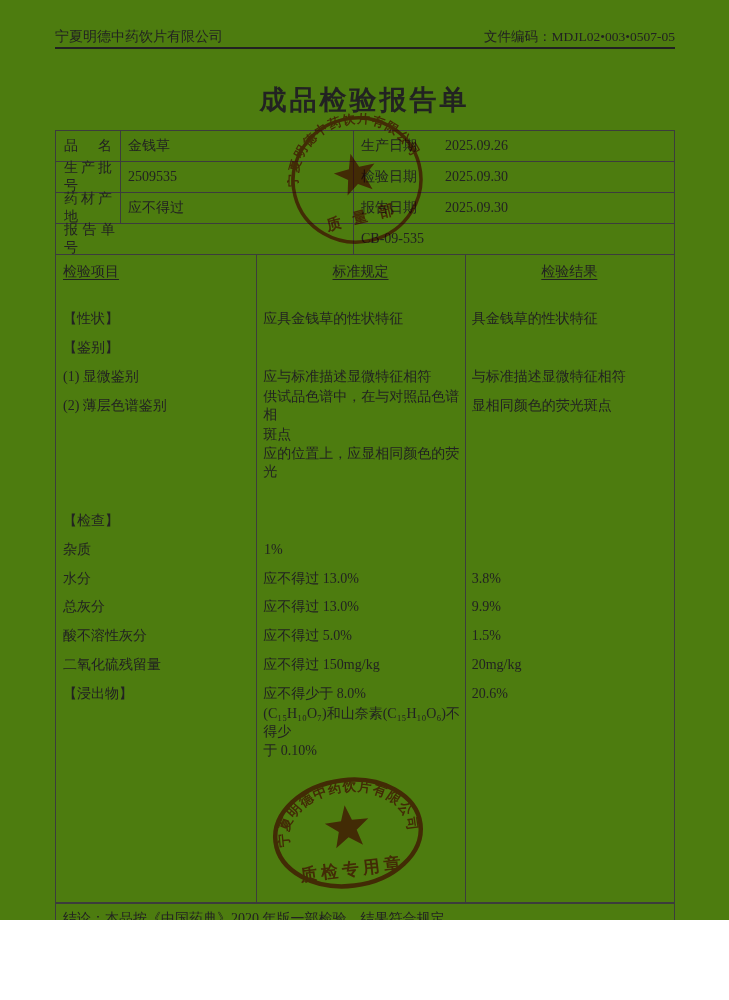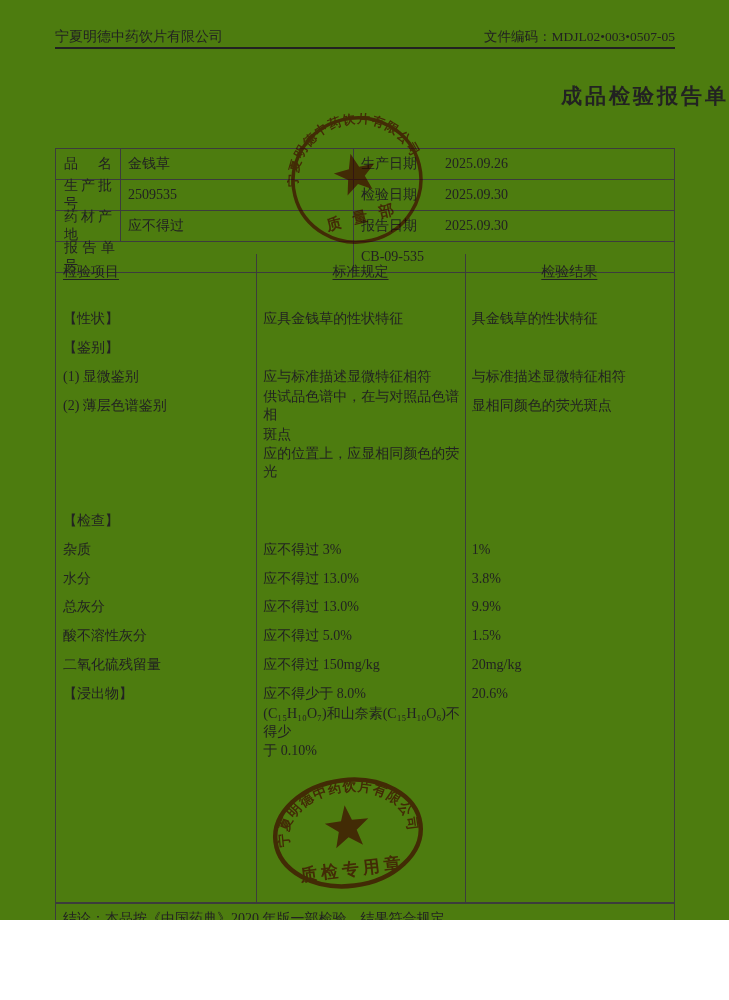--- a/index.html
+++ b/index.html
@@ -4,24 +4,24 @@
 <style>
   html,body{margin:0;padding:0;background:#ffffff;}
   .page{
     position:relative;width:729px;height:920px;background:#4d7c0f;overflow:hidden;
     font-family:Liberation Serif, serif;color:#222222;font-size:14px;
   }
   
   .hdr-company{position:absolute;left:55px;top:28px;font-size:14px;}
   .hdr-code{position:absolute;right:54px;top:28px;font-size:13.5px;}
   .hdr-rule{position:absolute;left:55px;top:47px;width:620px;height:2px;background:#222;}
-  .doc-title{position:absolute;left:0;top:82px;width:729px;text-align:right;
-    font-size:21px;font-weight:bold;letter-spacing:3px;}
-  
-  .info-table{position:absolute;left:55px;top:148px;width:620px;border:1px solid #3c3c3c;border-bottom:none;box-sizing:border-box;}
+  .doc-title{position:absolute;left:0;top:82px;width:729px;text-align:center;
+    font-size:27px;font-weight:bold;letter-spacing:3px;}
+  
+  .info-table{position:absolute;left:55px;top:130px;width:620px;border:1px solid #3c3c3c;border-bottom:none;box-sizing:border-box;}
   .irow{display:flex;height:31px;border-bottom:1px solid #3c3c3c;box-sizing:border-box;align-items:center;}
   .irow>div{height:100%;display:flex;align-items:center;box-sizing:border-box;}
   .ic-label{width:65px;border-right:1px solid #3c3c3c;padding:0 8px;}
   .ic-label span{display:inline-block;width:100%;text-align:justify;text-align-last:justify;}
   .ic-value{width:233px;border-right:1px solid #3c3c3c;padding-left:7px;}
   .ic-merged{width:298px;border-right:1px solid #3c3c3c;padding-left:8px;}
   .ic-merged span{display:inline-block;width:51px;text-align:justify;text-align-last:justify;}
   .ic-right{flex:1;padding-left:7px;}
   .r-lab{width:84px;flex:none;}
   .r-lab:empty{display:none;}
@@ -152,21 +152,20 @@
           <div class="mc2"></div>
           <div class="mc3"></div>
         </div>
       <div class="mrow">
           <div class="mc1">【检查】</div>
           <div class="mc2"></div>
           <div class="mc3"></div>
         </div>
       <div class="mrow">
           <div class="mc1">杂质</div>
-          <div class="mc2">应不得过 3%</div>
           <div class="mc3">1%</div>
         </div>
       <div class="mrow">
           <div class="mc1">水分</div>
           <div class="mc2">应不得过 13.0%</div>
           <div class="mc3">3.8%</div>
         </div>
       <div class="mrow">
           <div class="mc1">总灰分</div>
           <div class="mc2">应不得过 13.0%</div>

